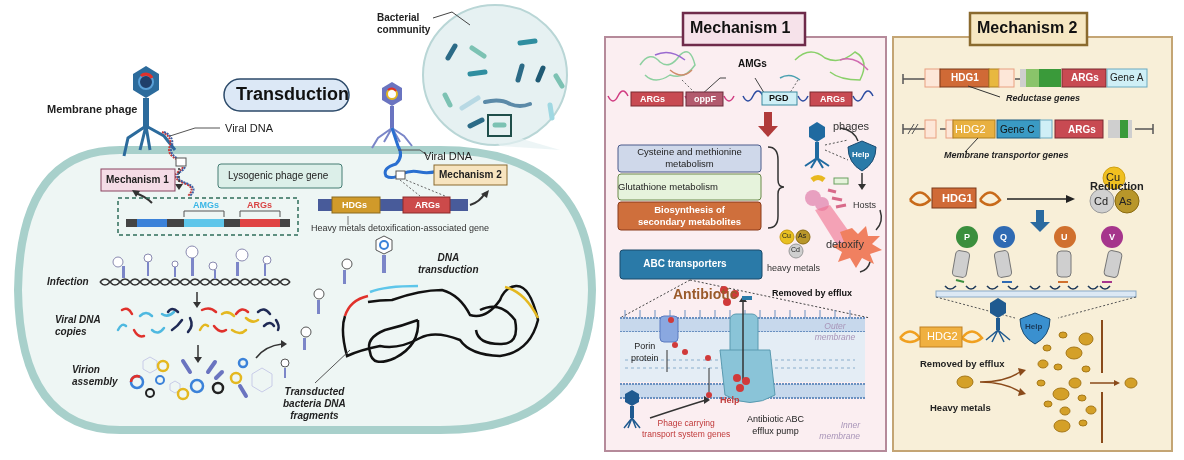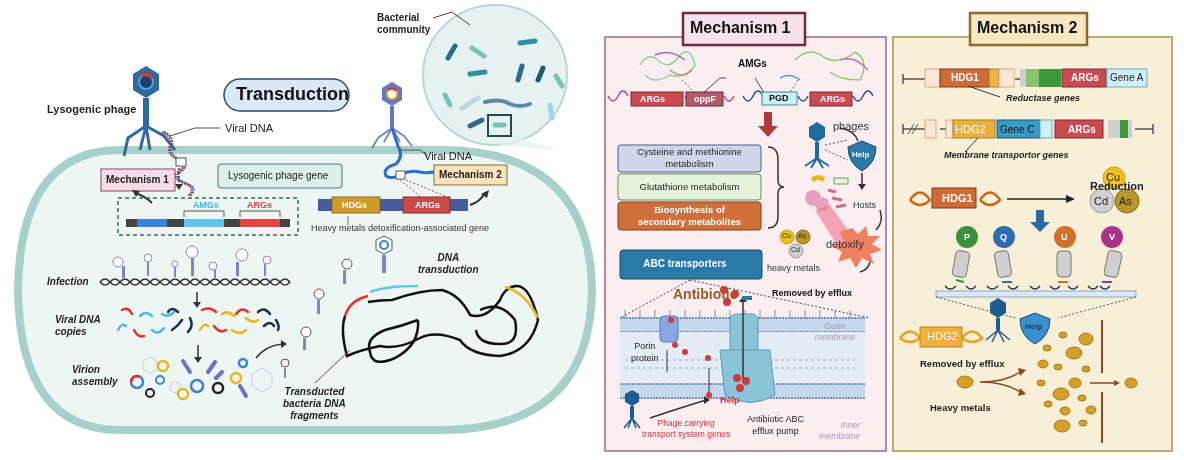--- a/index.html
+++ b/index.html
@@ -178,21 +178,21 @@
     <path d="M418,320 Q420,345 395,358 Q372,368 370,352 Q365,338 385,330 Q402,326 418,320" stroke="#111"></path>
     <path d="M480,310 Q500,300 515,320 Q520,345 500,344 Q478,344 476,330" stroke="#111"></path>
     <path d="M345,316 Q350,300 368,296" stroke="#e0312b"></path>
     <path d="M370,292 Q385,286 418,286" stroke="#5ec6ea"></path>
     <path d="M505,287 Q525,292 538,318" stroke="#e4b820"></path>
   </g>
   <line x1="315" y1="383" x2="350" y2="350" stroke="#555" stroke-width="1"></line>
 </svg>
 
 <div class="abs b" style="left:236px;top:84px;font-size:18px;color:#111;">Transduction</div>
-<div class="abs b" style="left:47px;top:103px;font-size:11px;color:#222;">Lysogenic phage</div>
+<div class="abs b" style="left:47px;top:103px;font-size:11px;color:#222;">Membrane phage</div>
 <div class="abs" style="left:225px;top:122px;font-size:11px;color:#222;">Viral DNA</div>
 <div class="abs b" style="left:377px;top:12px;font-size:10px;color:#222;line-height:12px;">
   <div>Bacterial</div>
   <div>community</div>
 </div>
 <div class="abs b" style="left:106px;top:174px;font-size:10px;color:#222;">Mechanism 1</div>
 <div class="abs" style="left:228px;top:170px;font-size:10px;color:#222;">Lysogenic phage gene</div>
 <div class="abs b" style="left:193px;top:200px;font-size:9px;color:#3bb6e6;">AMGs</div>
 <div class="abs b" style="left:247px;top:200px;font-size:9px;color:#d94545;">ARGs</div>
 <div class="abs" style="left:424px;top:150px;font-size:11px;color:#222;">Viral DNA</div>
@@ -331,21 +331,21 @@
 <div class="abs b" style="left:690px;top:19px;font-size:16px;color:#111;">Mechanism 1</div>
 <div class="abs b" style="left:738px;top:58px;font-size:10px;color:#111;">AMGs</div>
 <div class="abs b" style="left:640px;top:94px;font-size:9px;color:#fff;">ARGs</div>
 <div class="abs b" style="left:694px;top:94px;font-size:9px;color:#fff;">oppF</div>
 <div class="abs b" style="left:769px;top:93px;font-size:9px;color:#111;">PGD</div>
 <div class="abs b" style="left:820px;top:94px;font-size:9px;color:#fff;">ARGs</div>
 <div class="abs" style="left:618px;top:146px;width:143px;font-size:9.5px;color:#222;text-align:center;line-height:12px;">
   <div>Cysteine and methionine</div>
   <div>metabolism</div>
 </div>
-<div class="abs" style="left:618px;top:181px;width:143px;font-size:9.5px;color:#222;text-align:center;">Glutathione metabolism</div>
+<div class="abs" style="left:618px;top:181px;width:143px;font-size:9.5px;color:#222;">Glutathione metabolism</div>
 <div class="abs b" style="left:618px;top:204px;width:143px;font-size:9.5px;color:#fff;text-align:center;line-height:12px;">
   <div>Biosynthesis of</div>
   <div>secondary metabolites</div>
 </div>
 <div class="abs" style="left:833px;top:120px;font-size:11px;color:#333;">phages</div>
 <div class="abs b" style="left:852px;top:150px;font-size:8px;color:#fff;">Help</div>
 <div class="abs" style="left:853px;top:200px;font-size:9px;color:#333;">Hosts</div>
 <div class="abs" style="left:826px;top:238px;font-size:11px;color:#333;">detoxify</div>
 <div class="abs" style="left:782px;top:232px;font-size:7px;color:#222;">Cu</div>
 <div class="abs" style="left:798px;top:232px;font-size:7px;color:#222;">As</div>

